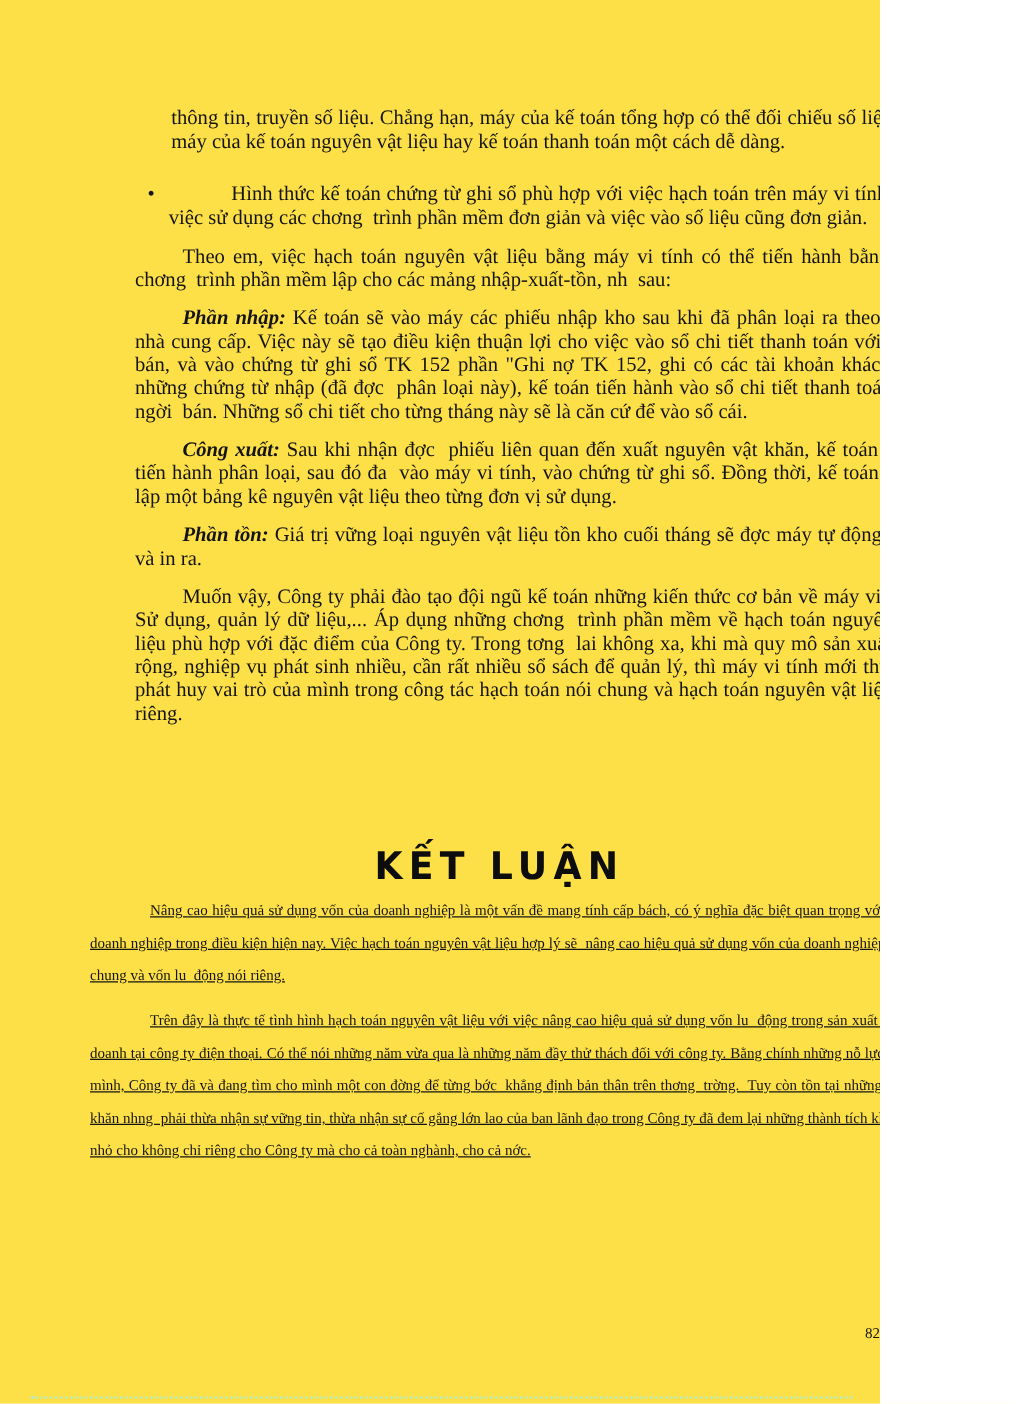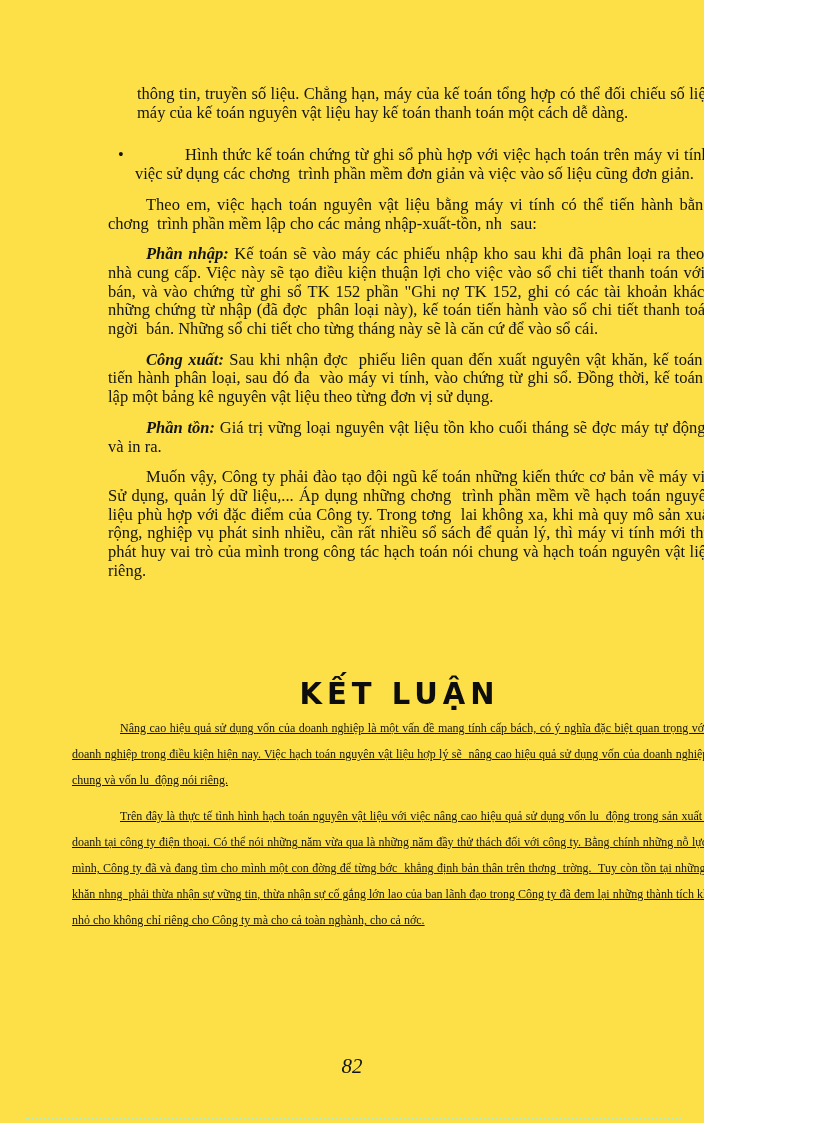--- a/index.html
+++ b/index.html
@@ -71,24 +71,23 @@
     text-indent: 48px;
     text-align: justify;
     white-space: pre-wrap;
     text-decoration: underline;
   }
   .page-number {
     position: absolute;
     top: 1056px;
     left: 0;
     right: 0;
-    text-align: center;
-    font-size: 21px;
+    text-align: right;
+    font-size: 12px;
     line-height: 20px;
-    font-style: italic;
   }
   .bottom-dotted-line {
     position: absolute;
     left: 25px;
     right: 22px;
     bottom: 4px;
     height: 0;
     border-top: 2px dotted #b7ecbb;
   }
 </style>

